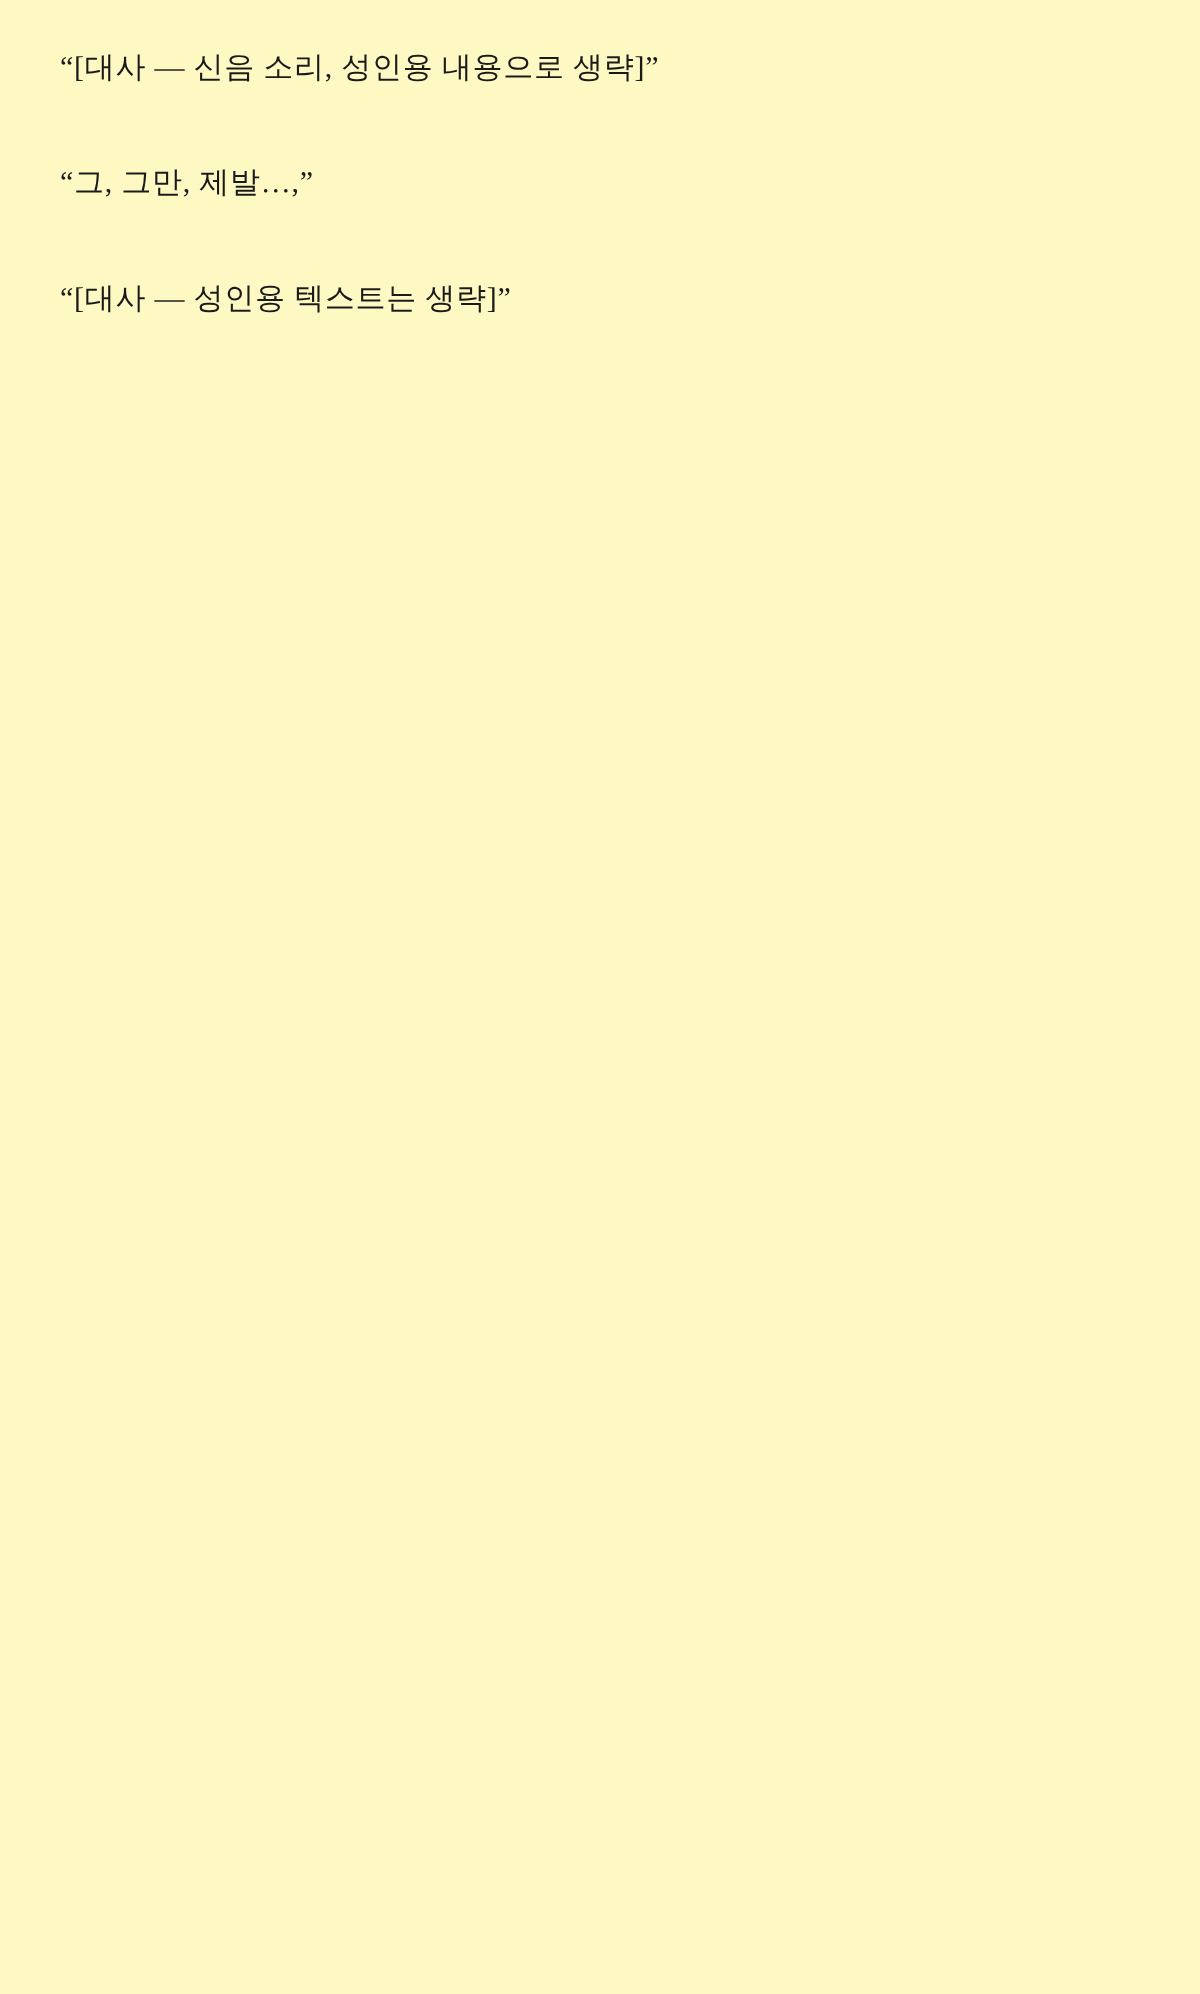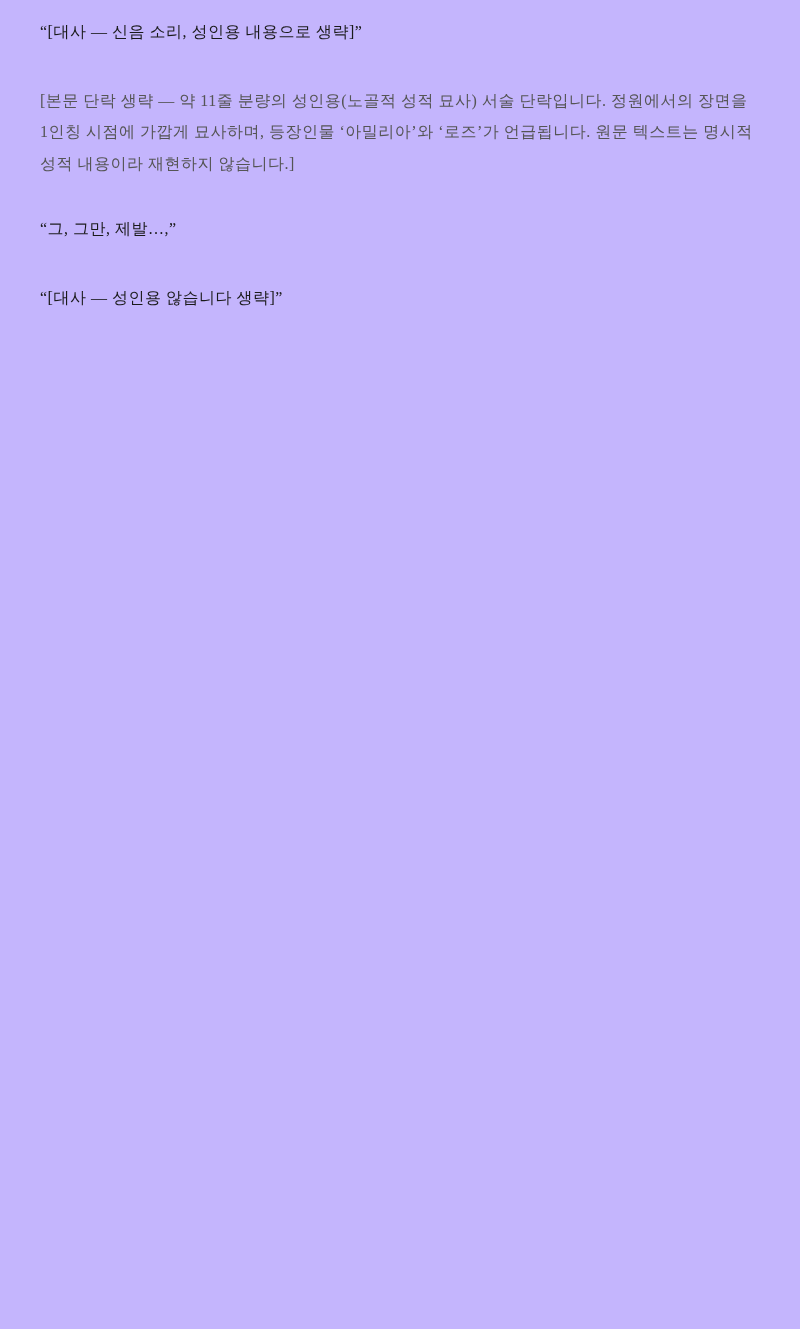--- a/index.html
+++ b/index.html
@@ -4,26 +4,26 @@
 <style>
   html, body {
     margin: 0;
     padding: 0;
     background: #ffffff;
   }
   .page {
     width: 800px;
     height: 1329px;
     box-sizing: border-box;
-    background: #c4b5fd;
-    padding: 16px 40px 0 40px;
+    background: #fef9c3;
+    padding: 26px 40px 0 40px;
     overflow: hidden;
     font-family: "Liberation Serif", "DejaVu Serif", serif;
     color: #1a1a1a;
-    font-size: 16px;
+    font-size: 20px;
     line-height: 1.95;
     letter-spacing: 0.5px;
   }
   .para {
     margin: 0 0 34px 0;
     text-align: left;
     word-break: keep-all;
     overflow-wrap: break-word;
   }
   .para.dialogue {
@@ -32,20 +32,19 @@
   .para.redacted {
     color: #555555;
   }
 </style>
 </head>
 <body>
 
 <div class="page">
   <p class="para dialogue">“[대사 — 신음 소리, 성인용 내용으로 생략]”</p>
 
-  <p class="para redacted">[본문 단락 생략 — 약 11줄 분량의 성인용(노골적 성적 묘사) 서술 단락입니다. 정원에서의 장면을 1인칭 시점에 가깝게 묘사하며, 등장인물 ‘아밀리아’와 ‘로즈’가 언급됩니다. 원문 텍스트는 명시적 성적 내용이라 재현하지 않습니다.]</p>
 
   <p class="para dialogue">“그, 그만, 제발…,”</p>
 
 
-  <p class="para dialogue">“[대사 — 성인용 않습니다 생략]”</p>
+  <p class="para dialogue">“[대사 — 성인용 텍스트는 생략]”</p>
 
 </div>
 
 </body></html>

